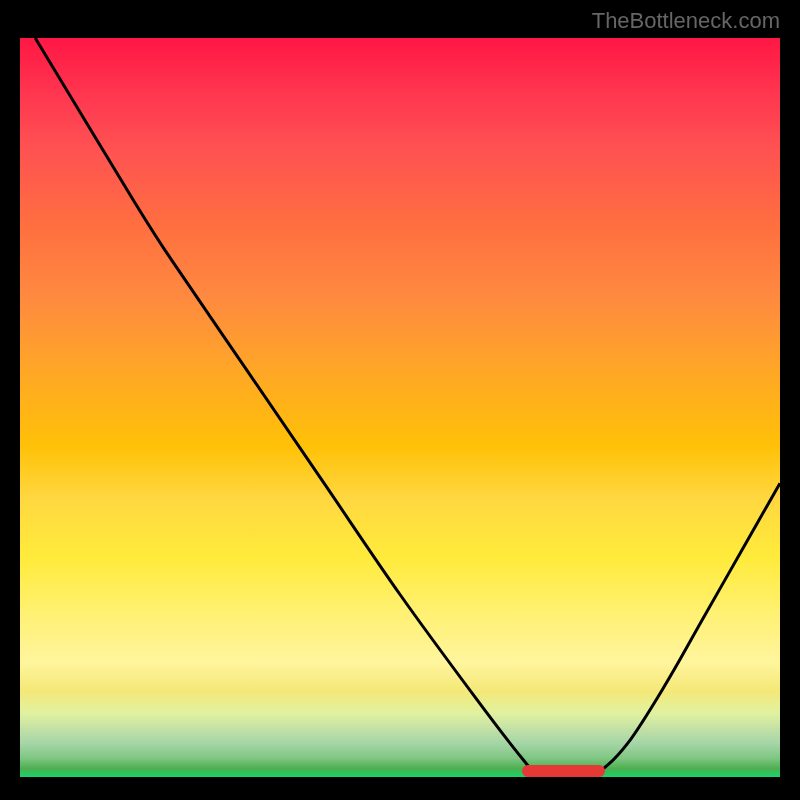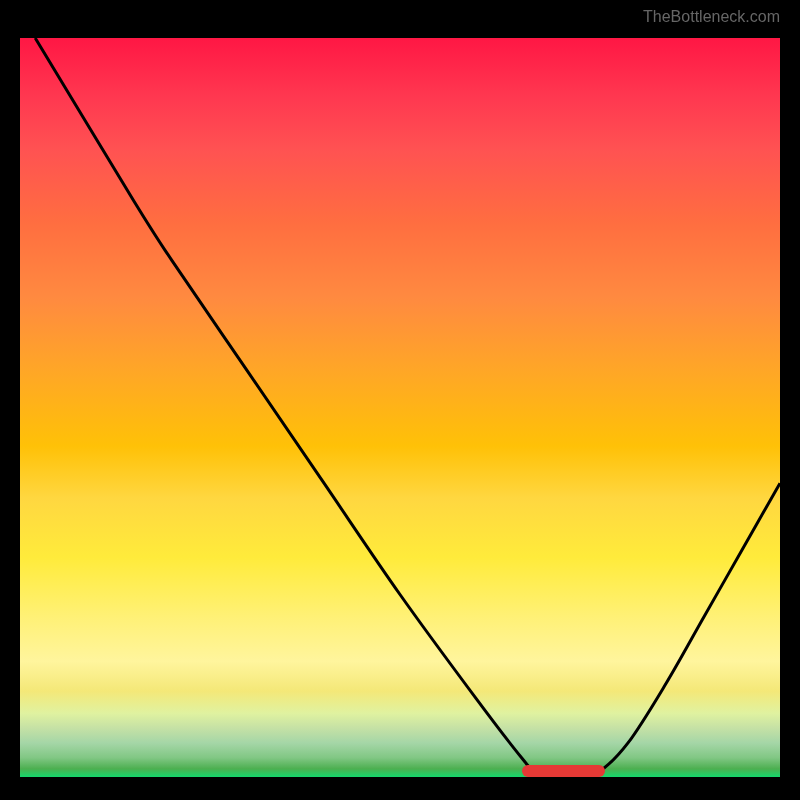--- a/index.html
+++ b/index.html
@@ -12,21 +12,21 @@
       height: 800px;
       background: #000;
       font-family: Arial, sans-serif;
       position: relative;
     }
     .watermark {
       position: absolute;
       top: 8px;
       right: 20px;
       color: #666;
-      font-size: 16px;
+      font-size: 22px;
       font-weight: normal;
       z-index: 10;
     }
     .chart-container {
       position: absolute;
       top: 38px;
       left: 20px;
       width: 760px;
       height: 742px;
       background: linear-gradient(to bottom,

